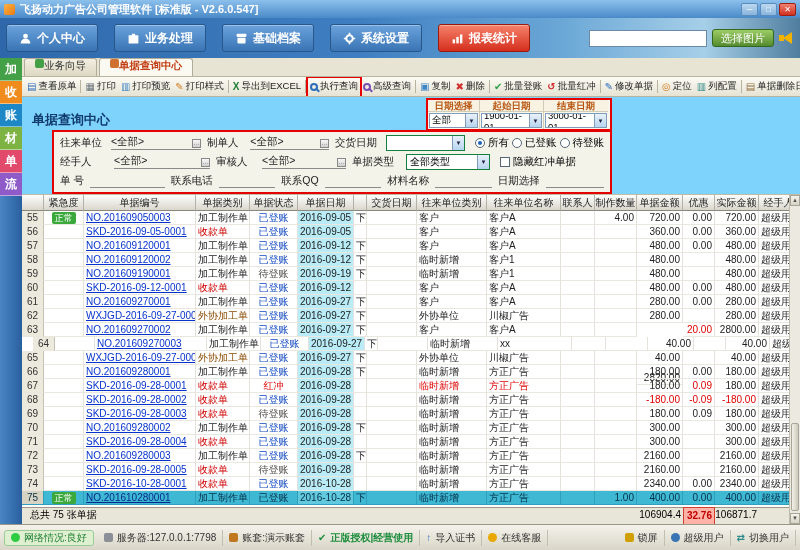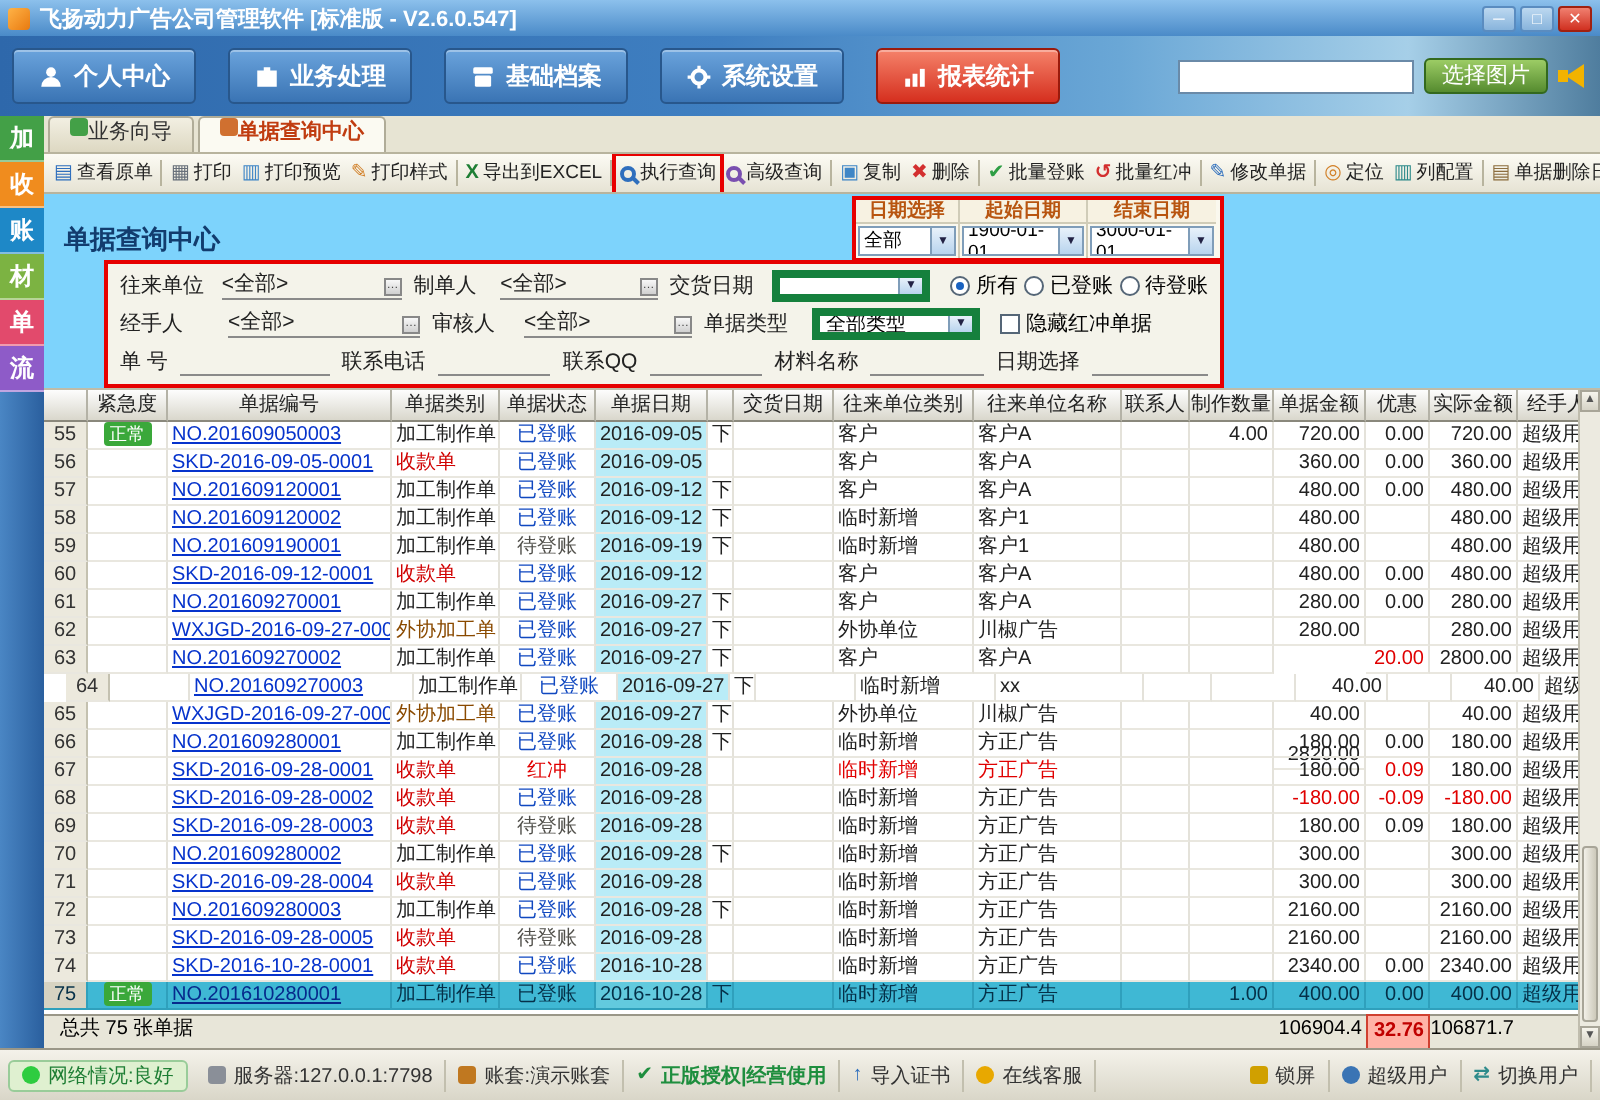--- a/index.html
+++ b/index.html
@@ -46,21 +46,21 @@
 .dcol:last-child{border-right:none}
 .dlabel{height:12px;font-size:9.5px;color:#b85510;text-align:center;line-height:12px;font-weight:bold;background:#f7f2e2;border-bottom:1px solid #d0ccb8;white-space:nowrap;overflow:hidden}
 .dval{height:15px;display:flex;align-items:center;background:#fff;border:1px solid #7f9db9;margin:1px;font-size:9.5px;padding-left:2px;overflow:hidden}
 .arr{margin-left:auto;width:12px;height:100%;background:linear-gradient(#e8f1fa,#b8d4ee);border-left:1px solid #7f9db9;font-size:6px;display:flex;align-items:center;justify-content:center;color:#224;flex:none}
 .qtitle{position:absolute;top:14px;left:10px;font-size:13px;font-weight:bold;color:#123c6e}
 .qbox{position:absolute;top:33px;left:30px;width:560px;height:64px;border:2px solid #e60000;background:#f4f3ea;padding:2px 6px;display:flex;flex-direction:column;justify-content:space-around}
 .qrow{display:flex;align-items:center;gap:6px;height:18px}
 .qlabel{font-size:10.5px;color:#222;white-space:nowrap}
 .ufield{border-bottom:1px solid #8a8a8a;height:14px;font-size:10.5px;color:#222;display:flex;align-items:flex-end;position:relative}
 .fbtn{position:absolute;right:0;bottom:1px;width:9px;height:9px;background:linear-gradient(#f8f8f8,#d0d0d0);border:1px solid #888;font-size:6px;line-height:7px;text-align:center;color:#444}
-.selbox{height:16px;border:4px solid #15803d;background:#fff;display:flex;align-items:center;font-size:10px;padding-left:3px;overflow:hidden}
+.selbox{height:16px;border:1px solid #15803d;background:#fff;display:flex;align-items:center;font-size:10px;padding-left:3px;overflow:hidden}
 .radio{width:10px;height:10px;border:1px solid #567;border-radius:50%;background:#fff;position:relative;display:inline-block;flex:none}
 .radio.on::after{content:'';position:absolute;left:2px;top:2px;width:4px;height:4px;border-radius:50%;background:#1a62c0}
 .cbx{width:10px;height:10px;border:1px solid #567;background:#fff;display:inline-block;flex:none}
 .rlabel{font-size:10.5px;white-space:nowrap}
 
 .tablezone{flex:1;display:flex;min-height:0;background:#fff}
 .tcols{width:767px;overflow:hidden;display:flex;flex-direction:column;flex:none}
 .thead{height:16px;display:flex;width:819px;flex:none}
 .hcell{height:16px;background:linear-gradient(#fdfdfd,#d9d7cc);border-right:1px solid #b4b2a6;border-bottom:1px solid #8a887c;font-size:10px;text-align:center;line-height:15px;color:#222;overflow:hidden;white-space:nowrap;flex:none}
 .tbody{flex:1;overflow:hidden}

